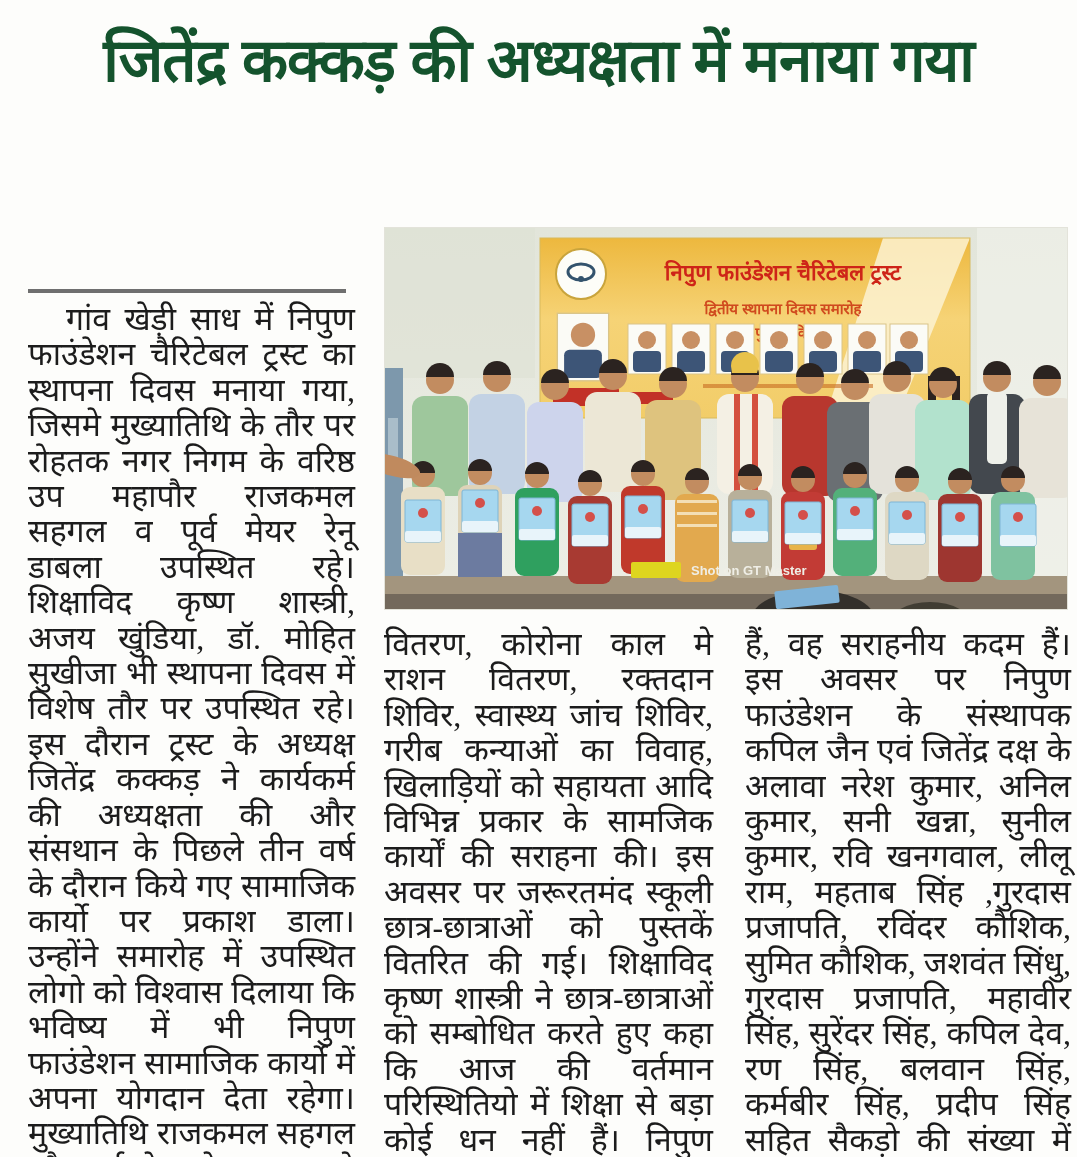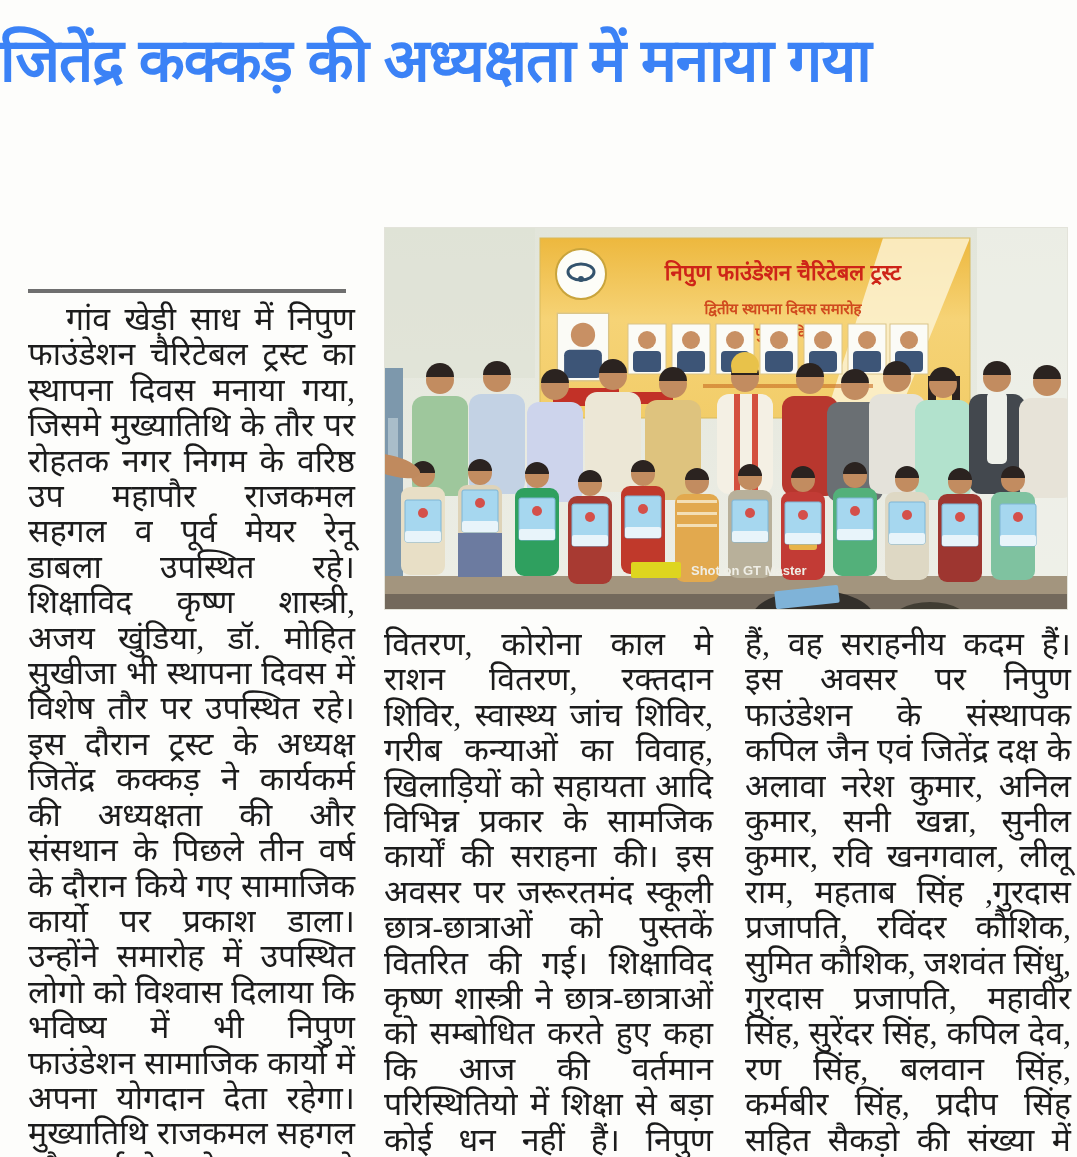--- a/index.html
+++ b/index.html
@@ -5,21 +5,21 @@
   * { margin:0; padding:0; box-sizing:border-box; }
   html,body { width:1077px; height:1157px; }
   body { background:#ffffff; }
   .page {
     position:relative; width:1077px; height:1157px;
     background:#fdfdfb; overflow:hidden;
     font-family:"Liberation Serif","DejaVu Serif",serif;
   }
   .headline {
     position:absolute; top:14px; left:0; width:1077px;
-    text-align:left; color:#3b82f6;
+    text-align:center; color:#14532d;
     font-family:"Liberation Sans","DejaVu Sans",sans-serif;
     font-weight:900; letter-spacing:-1px;
   }
   .headline .hl { font-size:60px; line-height:94px; white-space:nowrap; }
   .byline {
     position:absolute; left:28px; top:230px;
     font-size:30px; font-weight:bold; color:#111;
   }
   .byline-rule {
     position:absolute; left:28px; top:289px; width:318px; height:4px;

